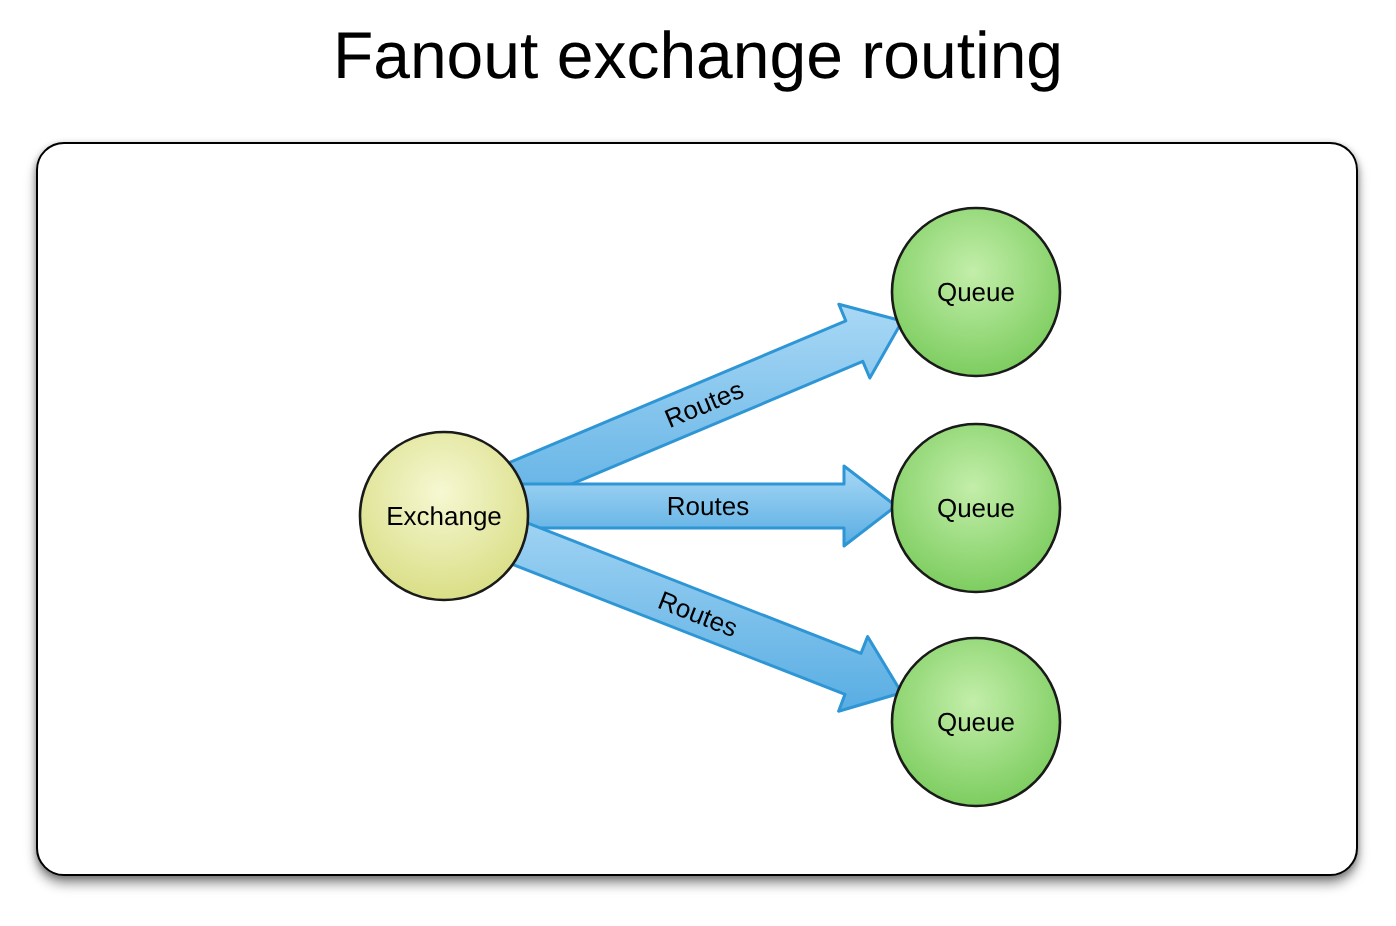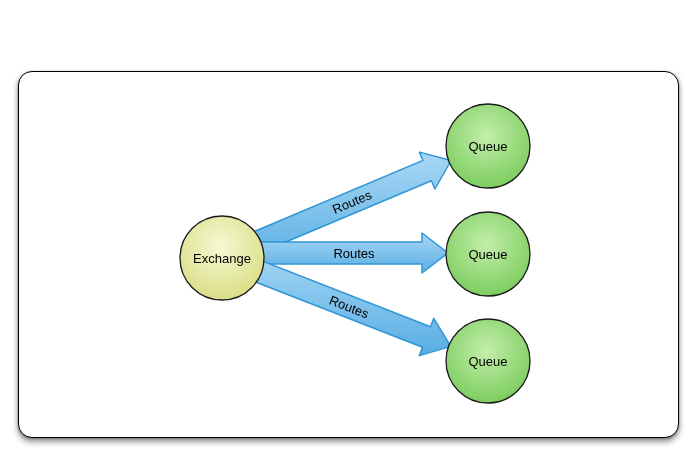--- a/index.html
+++ b/index.html
@@ -53,20 +53,21 @@
     font-family: "Liberation Sans", sans-serif;
     font-size: 13px;
     fill: #000000;
   }
 </style>
 </head>
 <body>
 
 <div class="stage">
 
+  <div class="title">Fanout exchange routing</div>
 
   <div class="panel"></div>
 
   <svg class="diagram" viewBox="0 0 698 463">
     <defs>
       <linearGradient id="arrowGrad" x1="0" y1="0" x2="0" y2="1">
         <stop offset="0" stop-color="#a9d8f5"></stop>
         <stop offset="1" stop-color="#58ade3"></stop>
       </linearGradient>
       <radialGradient id="exchangeGrad" cx="48%" cy="36%" r="72%">

